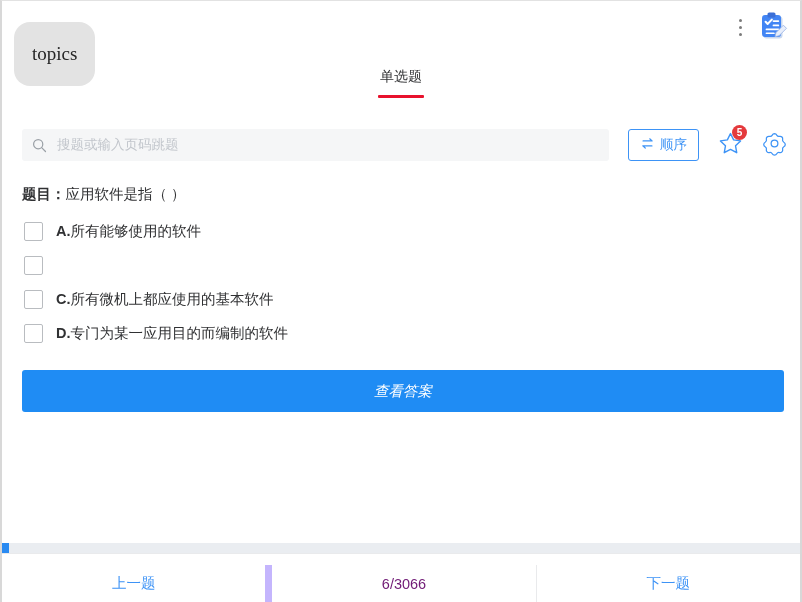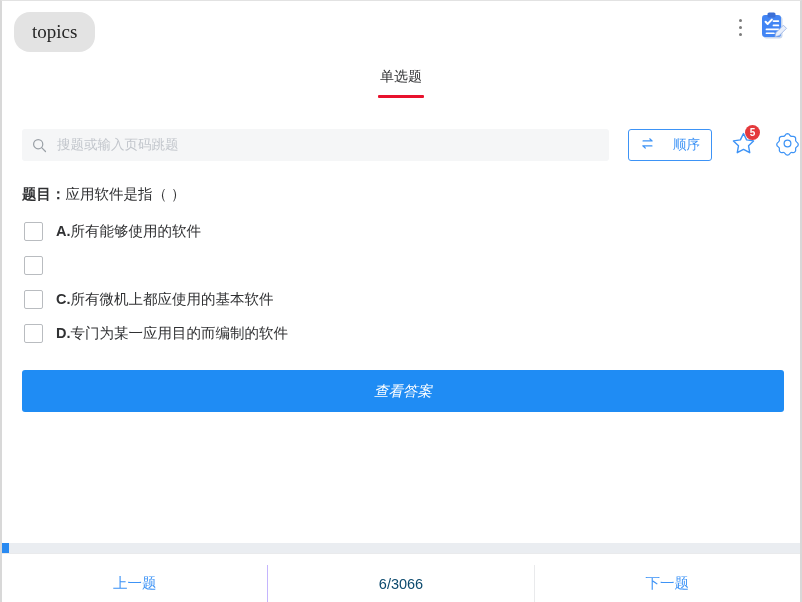--- a/index.html
+++ b/index.html
@@ -28,23 +28,23 @@
 
   
   .topbar {
     position: relative;
     height: 56px;
     width: 100%;
   }
   .tab-chip {
     position: absolute;
     left: 12px;
-    top: 11px;
+    top: 21px;
     height: 32px;
-    padding: 4px 18px;
+    padding: 16px 18px;
     border-radius: 16px;
     background: #e3e3e3;
     color: #262626;
     font-size: 19px;
     line-height: 32px;
     font-family: "Liberation Serif", "DejaVu Serif", serif;
     white-space: nowrap;
   }
   .top-right {
     position: absolute;
@@ -138,21 +138,21 @@
 
   .order-btn {
     margin-left: 19px;
     height: 32px;
     border: 1px solid #3d93f6;
     border-radius: 3px;
     color: #3d93f6;
     font-size: 13.5px;
     display: flex;
     align-items: center;
-    gap: 18px;
+    gap: 5px;
     padding: 0 11px;
     background: #fff;
     box-sizing: border-box;
     white-space: nowrap;
   }
 
   .icon-btn {
     position: relative;
     width: 32px;
     height: 32px;
@@ -257,22 +257,22 @@
   .bb-cell {
     flex: 1 1 0;
     display: flex;
     align-items: center;
     justify-content: center;
     font-size: 14.5px;
     color: #3d93f6;
     margin-top: 11px;
   }
   .bb-cell.mid {
-    color: #0c4a6e;
-    border-left: 1px solid #c4b5fd;
+    color: #701a75;
+    border-left: 7px solid #c4b5fd;
     border-right: 1px solid #e9eaec;
     font-family: "Liberation Sans", "DejaVu Sans", sans-serif;
     text-align: center;
   }
 </style>
 </head>
 <body>
 
 <div class="app">
 

